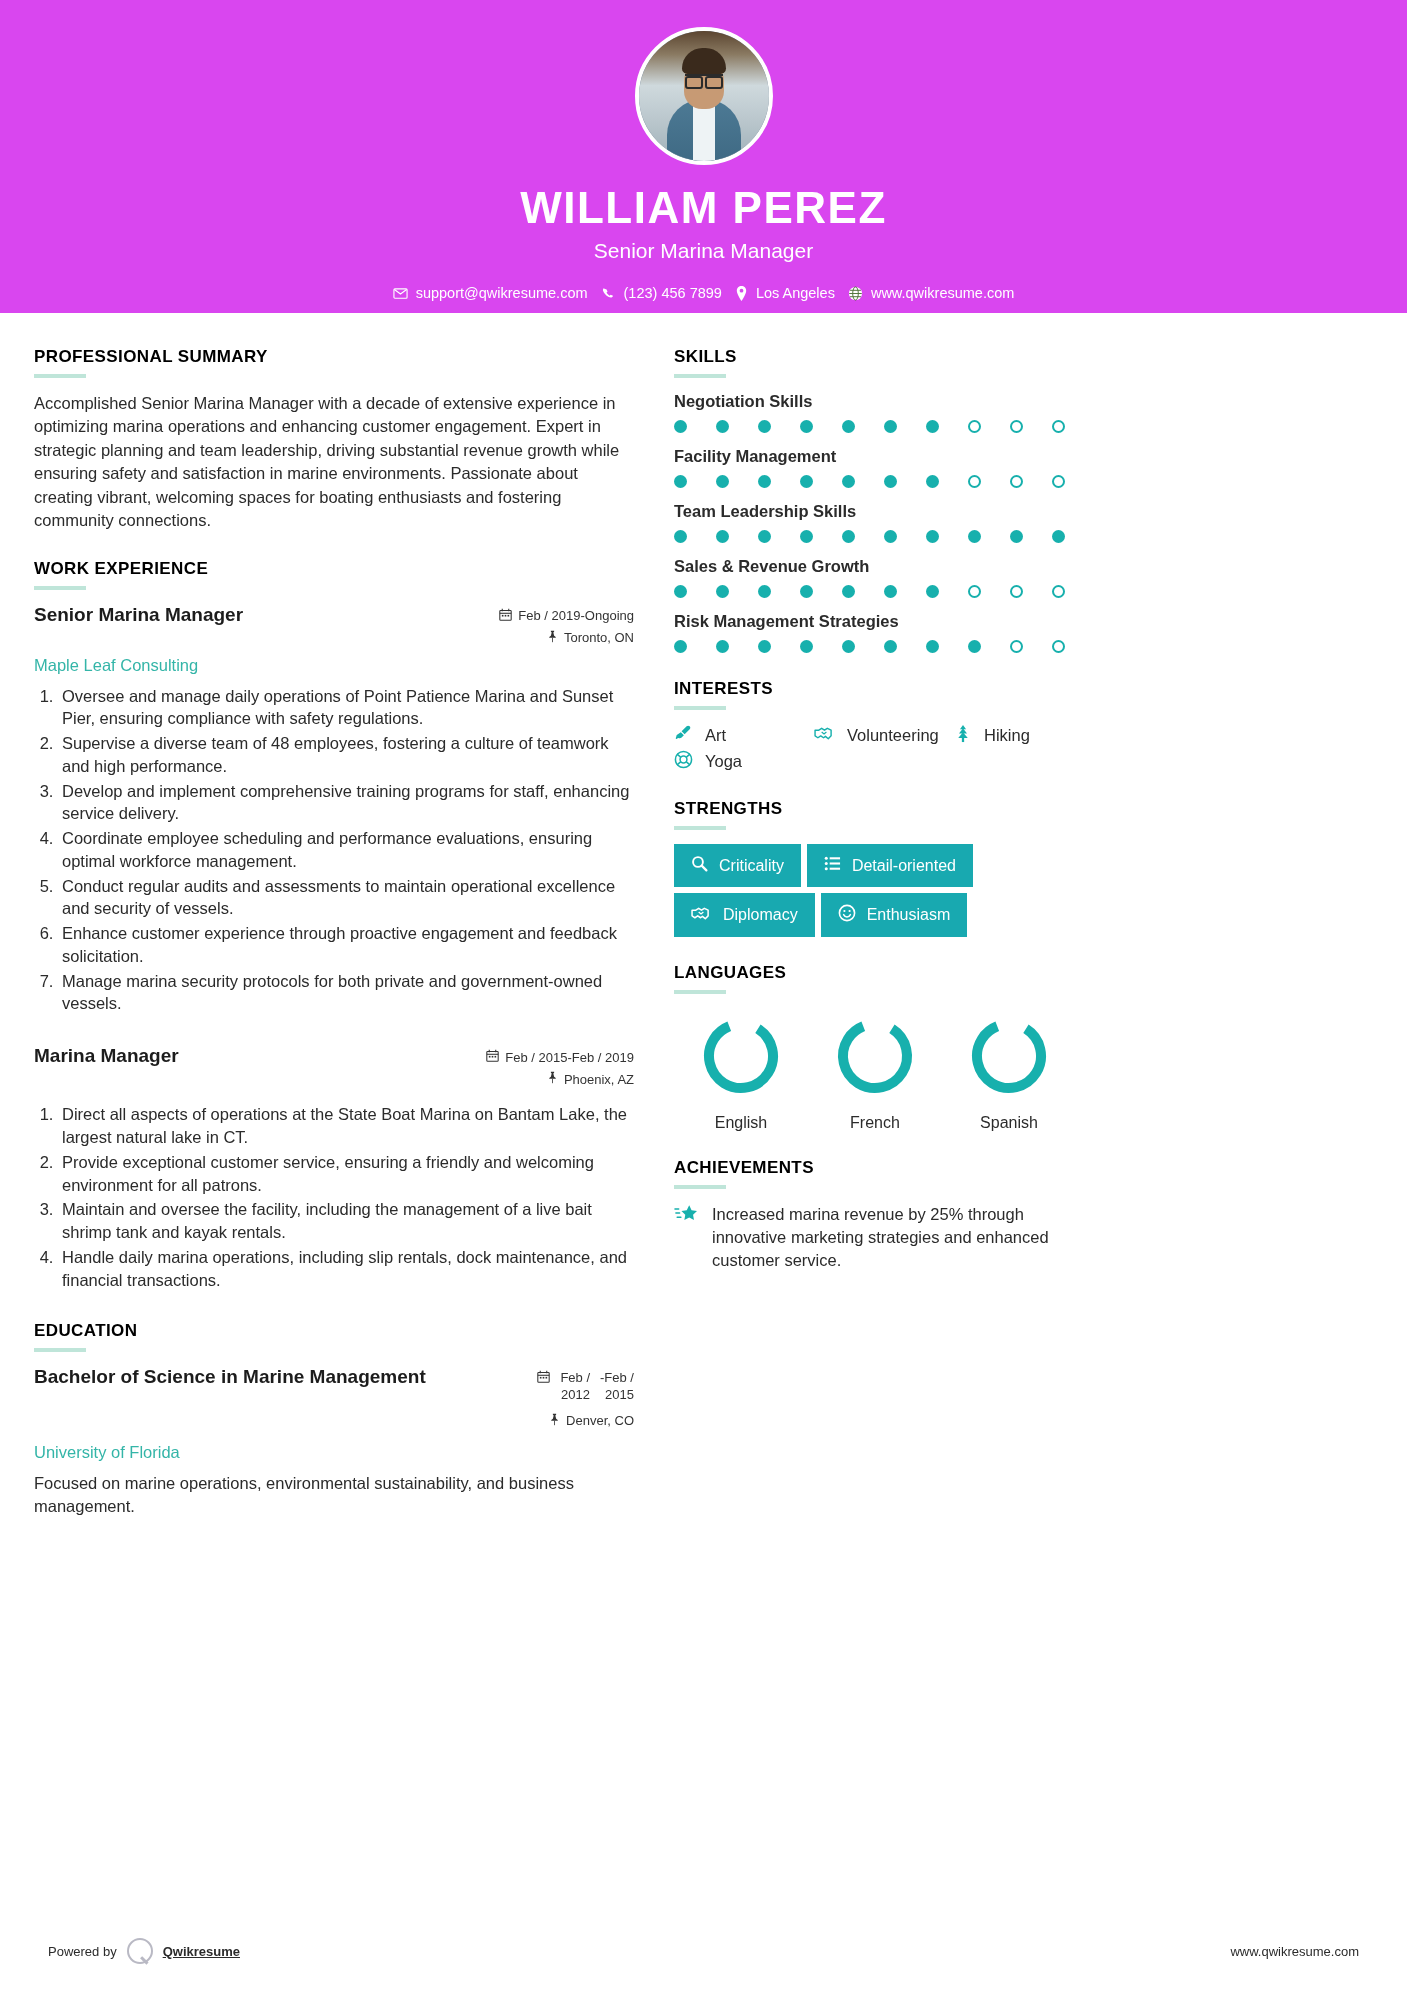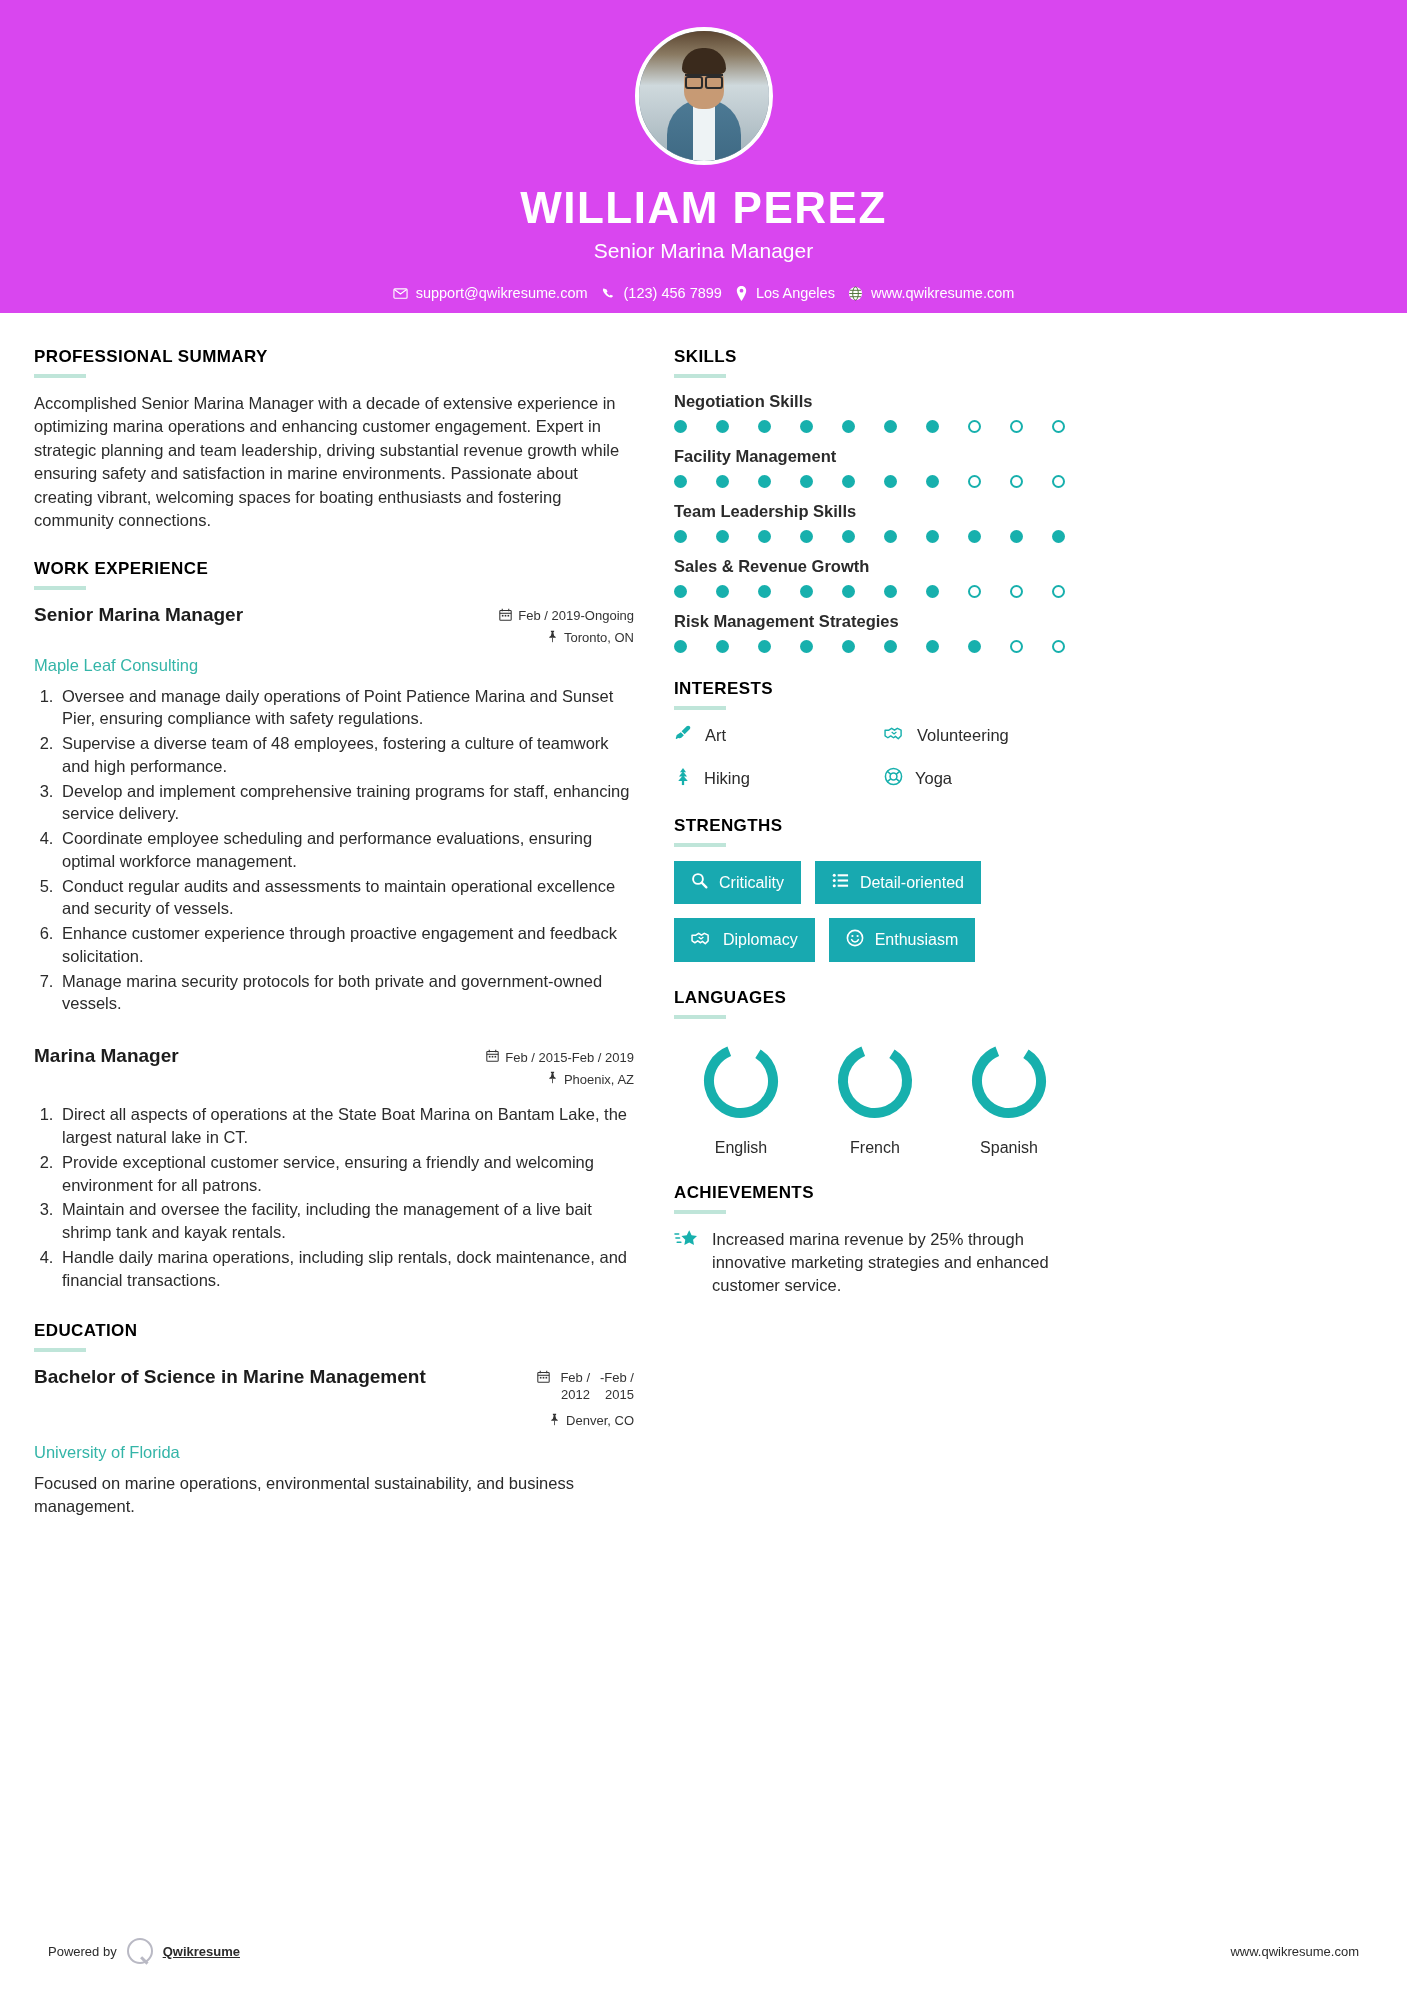--- a/index.html
+++ b/index.html
@@ -190,30 +190,30 @@
   .dot-wrap { width: 44px; display: flex; justify-content: flex-start; }
   .dot {
     width: 13px; height: 13px; border-radius: 50%;
   }
   .dot.on { background: #17b0ad; }
   .dot.off { background: #ffffff; border: 2px solid #17b0ad; width: 13px; height: 13px; }
 
   
   .interests-grid {
     display: grid;
-    grid-template-columns: 1fr 1fr;
-    row-gap: 20px;
+    grid-template-columns: 1fr 1fr 1fr;
+    row-gap: 3px;
   }
   .interest {
     display: flex; align-items: center; gap: 12px;
     font-size: 16.5px; color: #2b2b2b;
   }
 
   
-  .str-grid { display: flex; flex-wrap: wrap; gap: 14px; }
+  .str-grid { display: flex; flex-wrap: wrap; gap: 6px; }
   .strength {
     background: #18a9b0;
     color: #ffffff;
     font-size: 16px;
     padding: 11px 17px;
     display: flex; align-items: center; gap: 11px;
   }
 
   
   .lang-row { display: flex; gap: 0; margin-top: 18px; }

